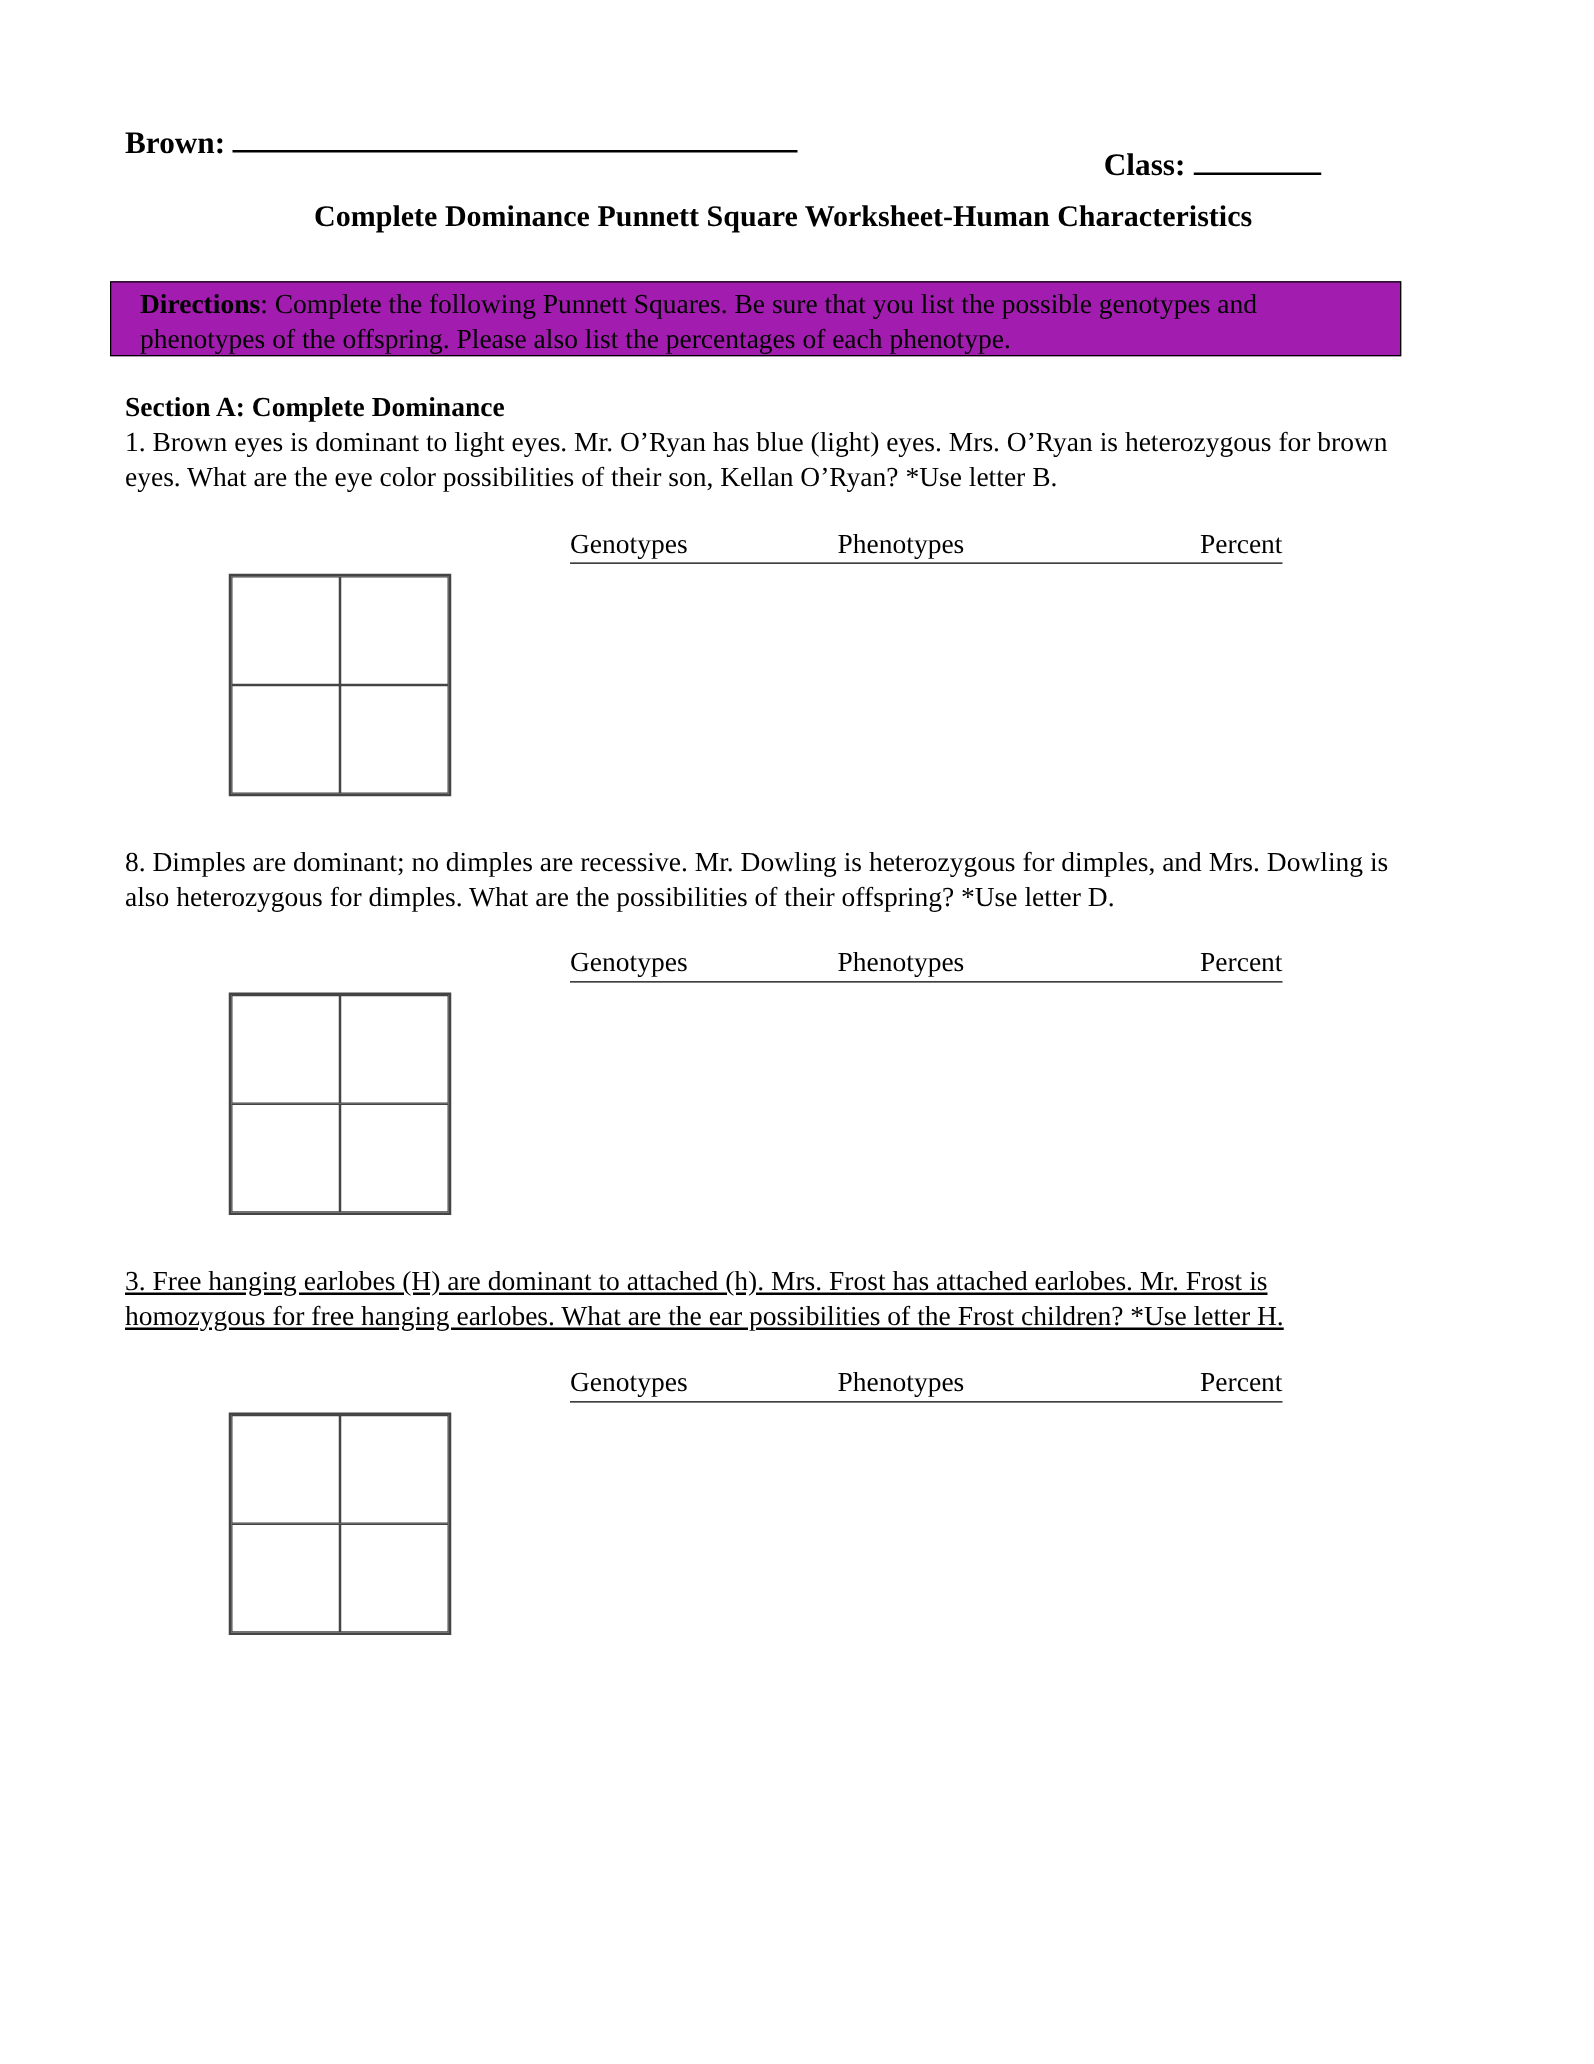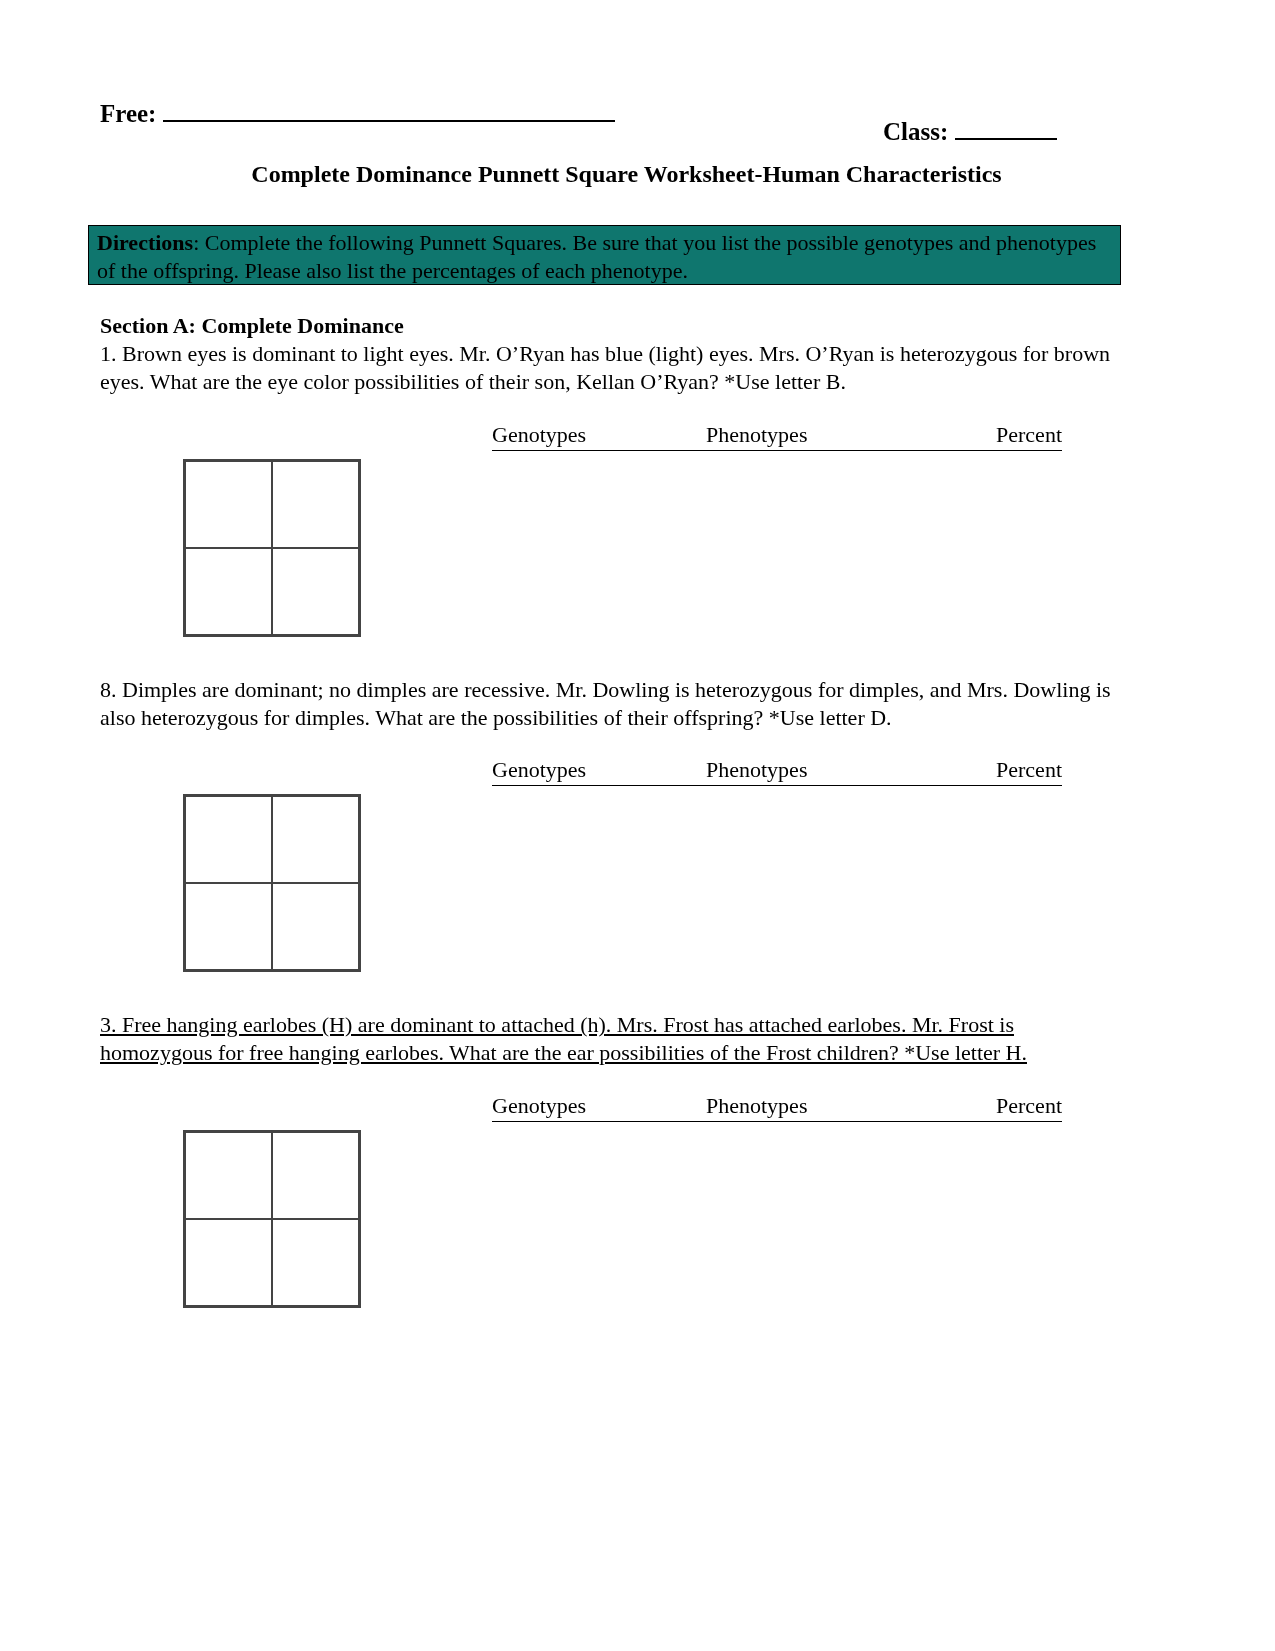--- a/index.html
+++ b/index.html
@@ -6,42 +6,41 @@
     body {
       width: 1275px; height: 1651px; position: relative; overflow: hidden;
       font-family: "Liberation Serif", "DejaVu Serif", serif; color: #000;
     }
     .abs { position: absolute; }
     .hdr { font-size: 25px; font-weight: bold; top: 100px; white-space: nowrap; }
     .blank { display: inline-block; border-bottom: 2px solid #000; vertical-align: baseline; height: 20px; }
     .title { font-size: 24px; font-weight: bold; top: 161px; left: 0; width: 1253px; text-align: center; }
     .directions {
       left: 88px; top: 225px; width: 1033px; height: 60px;
-      background: #0f766e; border: 1px solid #000; box-sizing: border-box;
-      padding: 3px 8px; font-size: 22px; line-height: 28px;
+      background: #a21caf; border: 1px solid #000; box-sizing: border-box;
+      padding: 3px 23px; font-size: 22px; line-height: 28px;
     }
     .section-head { left: 100px; top: 313px; font-size: 22px; font-weight: bold; }
     .q { left: 100px; font-size: 22px; line-height: 28px; width: 1020px; }
     .cols {
       left: 456px; width: 570px; height: 28px; border-bottom: 1px solid #000;
       font-size: 22px;
-      margin-left: 36px;
     }
     .cols span { position: absolute; top: 0; white-space: nowrap; }
     .punnett {
       width: 178px; height: 178px; border: 2px solid #444; box-sizing: border-box;
       display: grid; grid-template-columns: 1fr 1fr; grid-template-rows: 1fr 1fr;
     }
     .punnett .cell { border: 1px solid #444; }
   </style>
 </head>
 <body>
 
 <div class="abs hdr" style="left:100px;">
-  <span>Free:</span>
+  <span>Brown:</span>
   <span class="blank" style="width:452px;"></span>
 </div>
 <div class="abs hdr" style="left:883px;margin-top:18px;">
   <span>Class:</span>
   <span class="blank" style="width:102px;"></span>
 </div>
 
 <div class="abs title">Complete Dominance Punnett Square Worksheet-Human Characteristics</div>
 
 <div class="abs directions">

